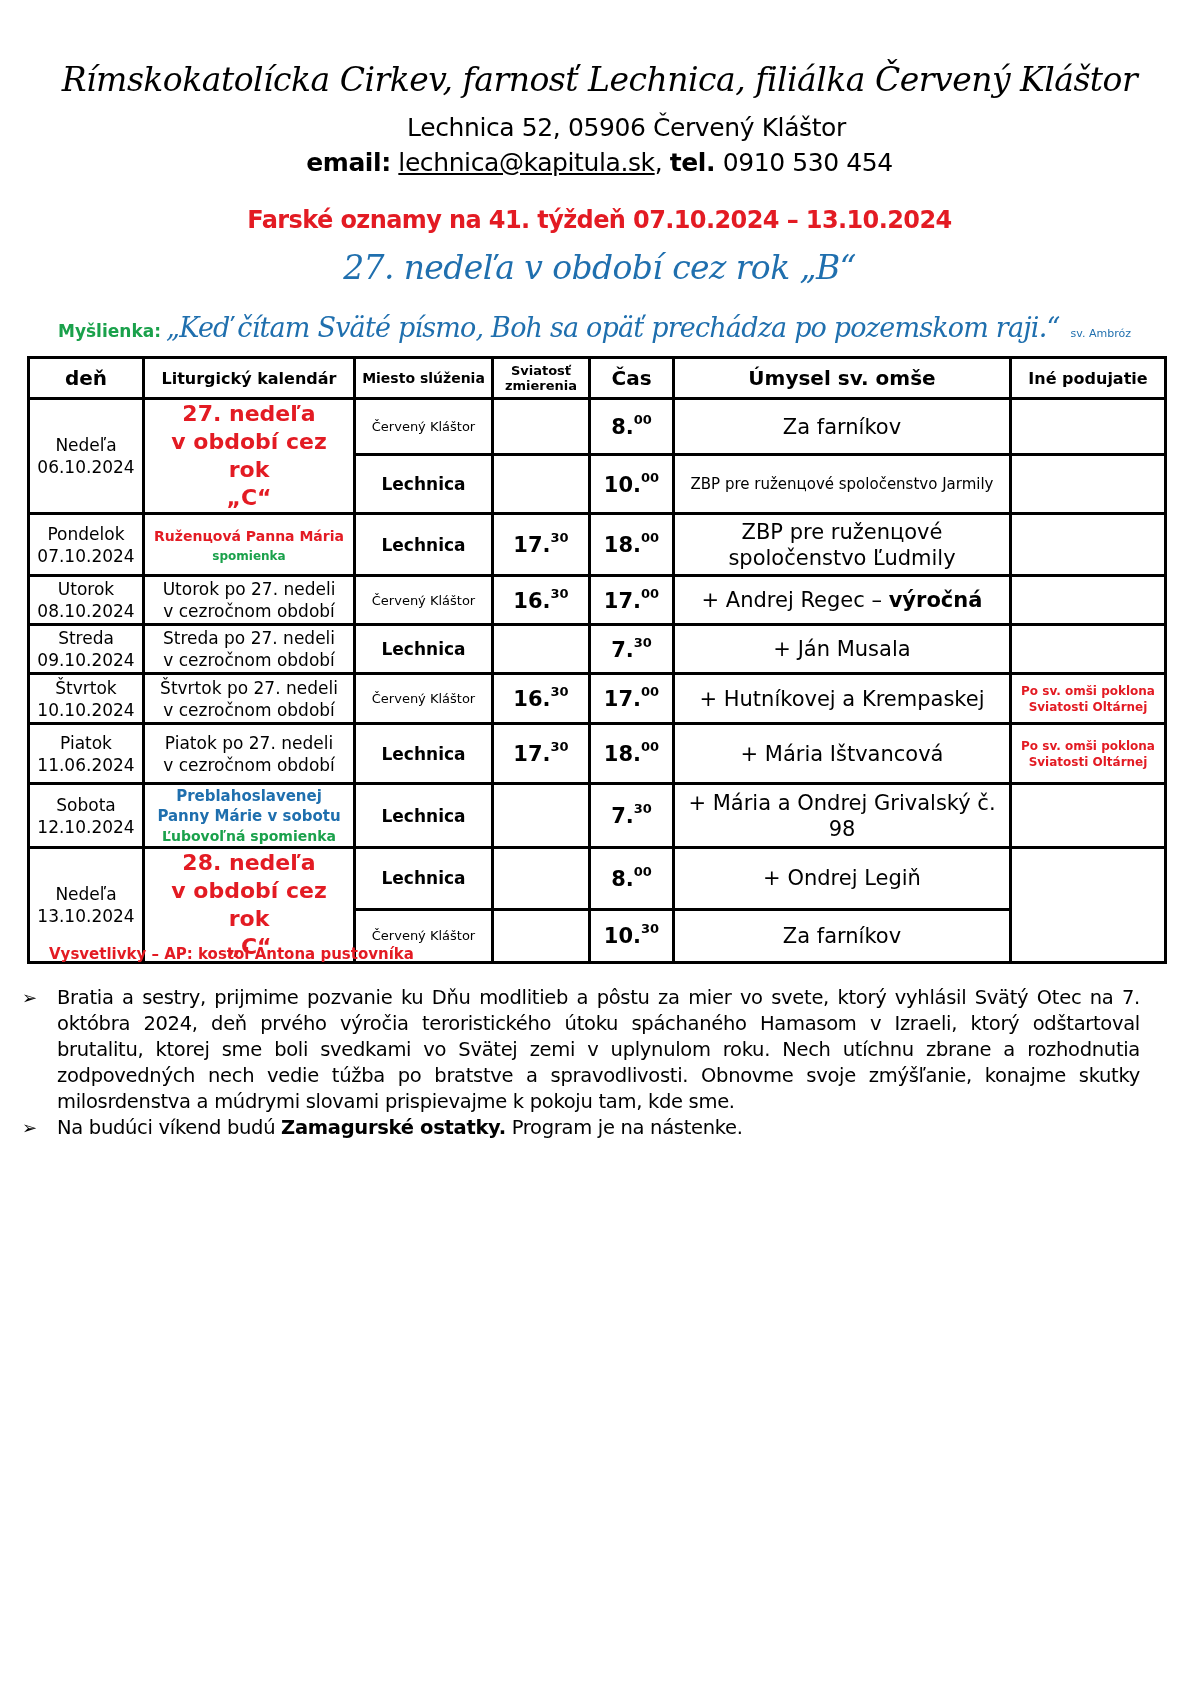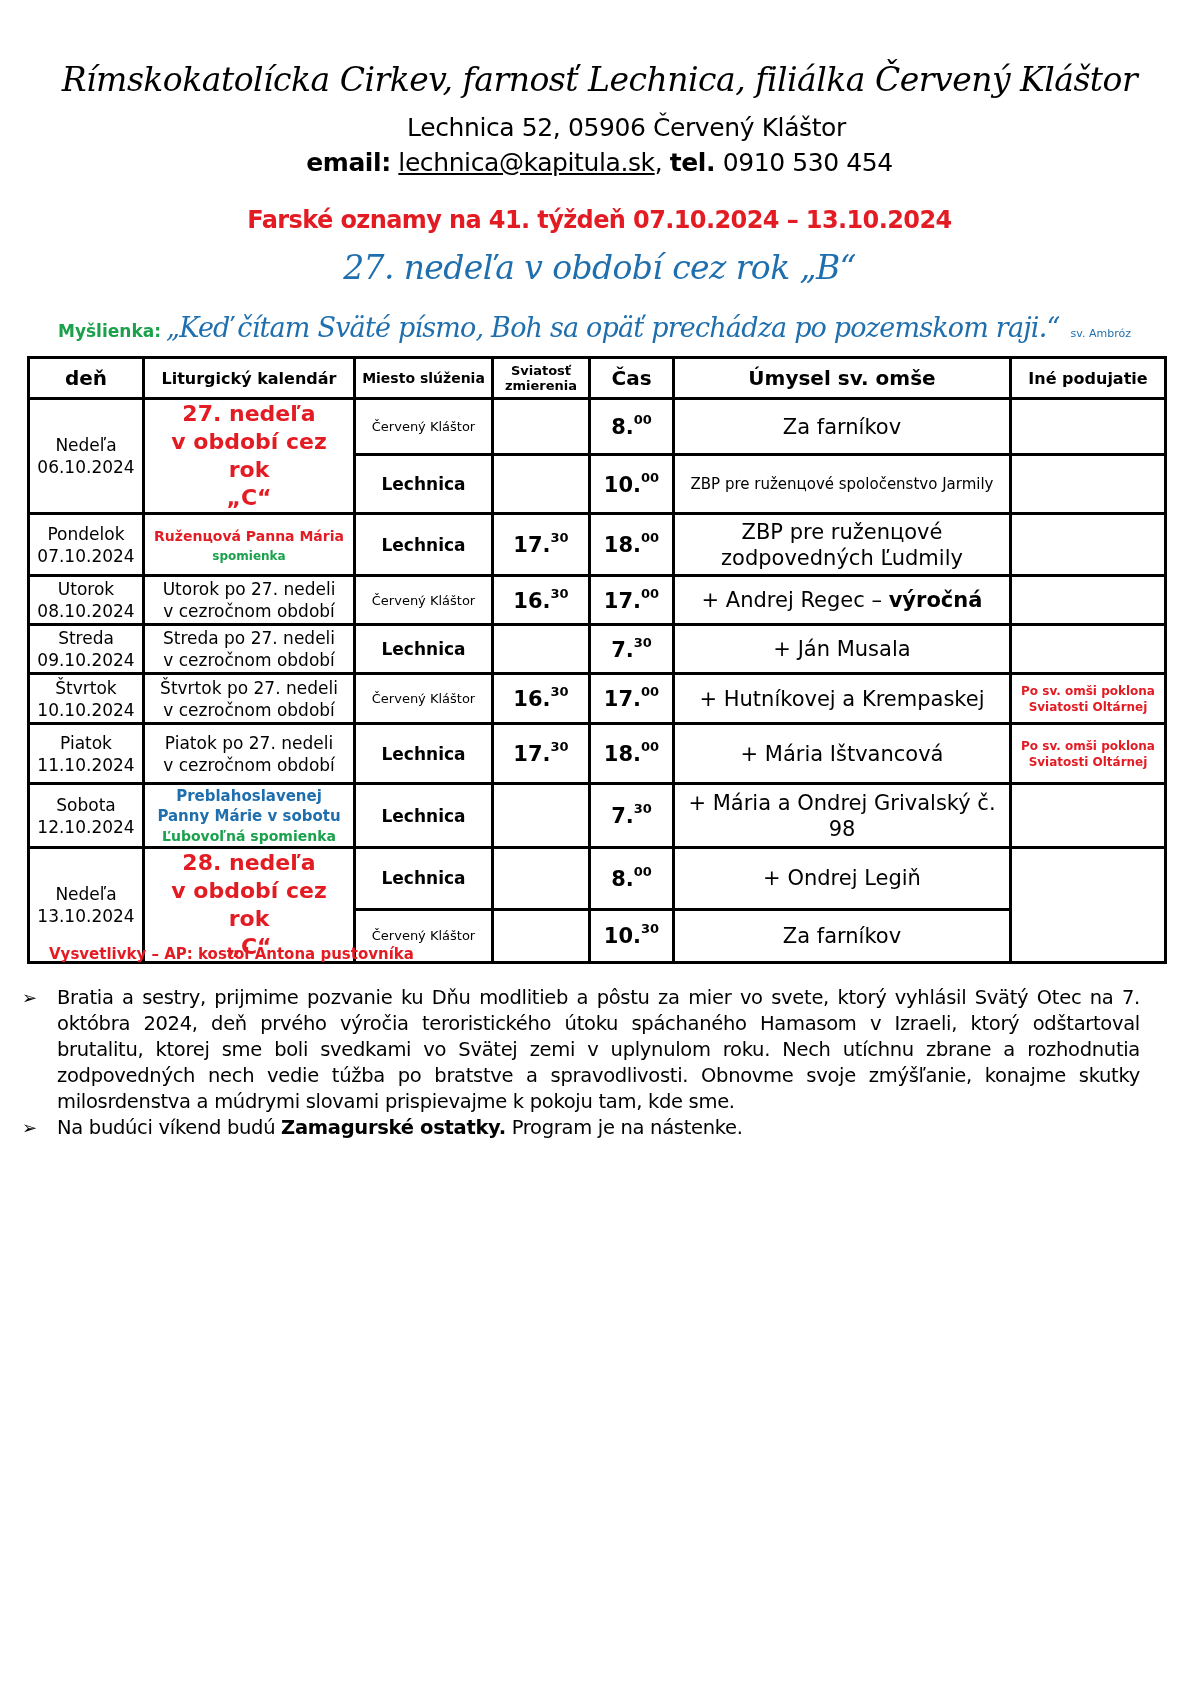--- a/index.html
+++ b/index.html
@@ -106,21 +106,21 @@
     <td class="intent small">ZBP pre ruženцové spoločenstvo Jarmily</td>
     <td class="other"></td>
   </tr>
 
   <tr style="height:62px">
     <td class="day"><span>Pondelok</span><br><span>07.10.2024</span></td>
     <td><span class="lit-red">Ruženцová Panna Mária</span><br><span class="lit-green">spomienka</span></td>
     <td class="place-big">Lechnica</td>
     <td class="conf"><span>17.</span><sup>30</sup></td>
     <td class="time"><span>18.</span><sup>00</sup></td>
-    <td class="intent">ZBP pre ruženцové zodpovedných Ľudmily</td>
+    <td class="intent">ZBP pre ruženцové spoločenstvo Ľudmily</td>
     <td class="other"></td>
   </tr>
 
   <tr style="height:49px">
     <td class="day"><span>Utorok</span><br><span>08.10.2024</span></td>
     <td class="lit"><span>Utorok po 27. nedeli</span><br><span>v cezročnom období</span></td>
     <td class="place-small">Červený Kláštor</td>
     <td class="conf"><span>16.</span><sup>30</sup></td>
     <td class="time"><span>17.</span><sup>00</sup></td>
     <td class="intent"><span>+ Andrej Regec – </span><b>výročná</b></td>
@@ -141,21 +141,21 @@
     <td class="day"><span>Štvrtok</span><br><span>10.10.2024</span></td>
     <td class="lit"><span>Štvrtok po 27. nedeli</span><br><span>v cezročnom období</span></td>
     <td class="place-small">Červený Kláštor</td>
     <td class="conf"><span>16.</span><sup>30</sup></td>
     <td class="time"><span>17.</span><sup>00</sup></td>
     <td class="intent">+ Hutníkovej a Krempaskej</td>
     <td class="other"><span>Po sv. omši poklona</span><br><span>Sviatosti Oltárnej</span></td>
   </tr>
 
   <tr style="height:60px">
-    <td class="day"><span>Piatok</span><br><span>11.10.2024</span></td>
+    <td class="day"><span>Piatok</span><br><span>11.06.2024</span></td>
     <td class="lit"><span>Piatok po 27. nedeli</span><br><span>v cezročnom období</span></td>
     <td class="place-big">Lechnica</td>
     <td class="conf"><span>17.</span><sup>30</sup></td>
     <td class="time"><span>18.</span><sup>00</sup></td>
     <td class="intent">+ Mária Ištvancová</td>
     <td class="other"><span>Po sv. omši poklona</span><br><span>Sviatosti Oltárnej</span></td>
   </tr>
 
   <tr style="height:64px">
     <td class="day"><span>Sobota</span><br><span>12.10.2024</span></td>

